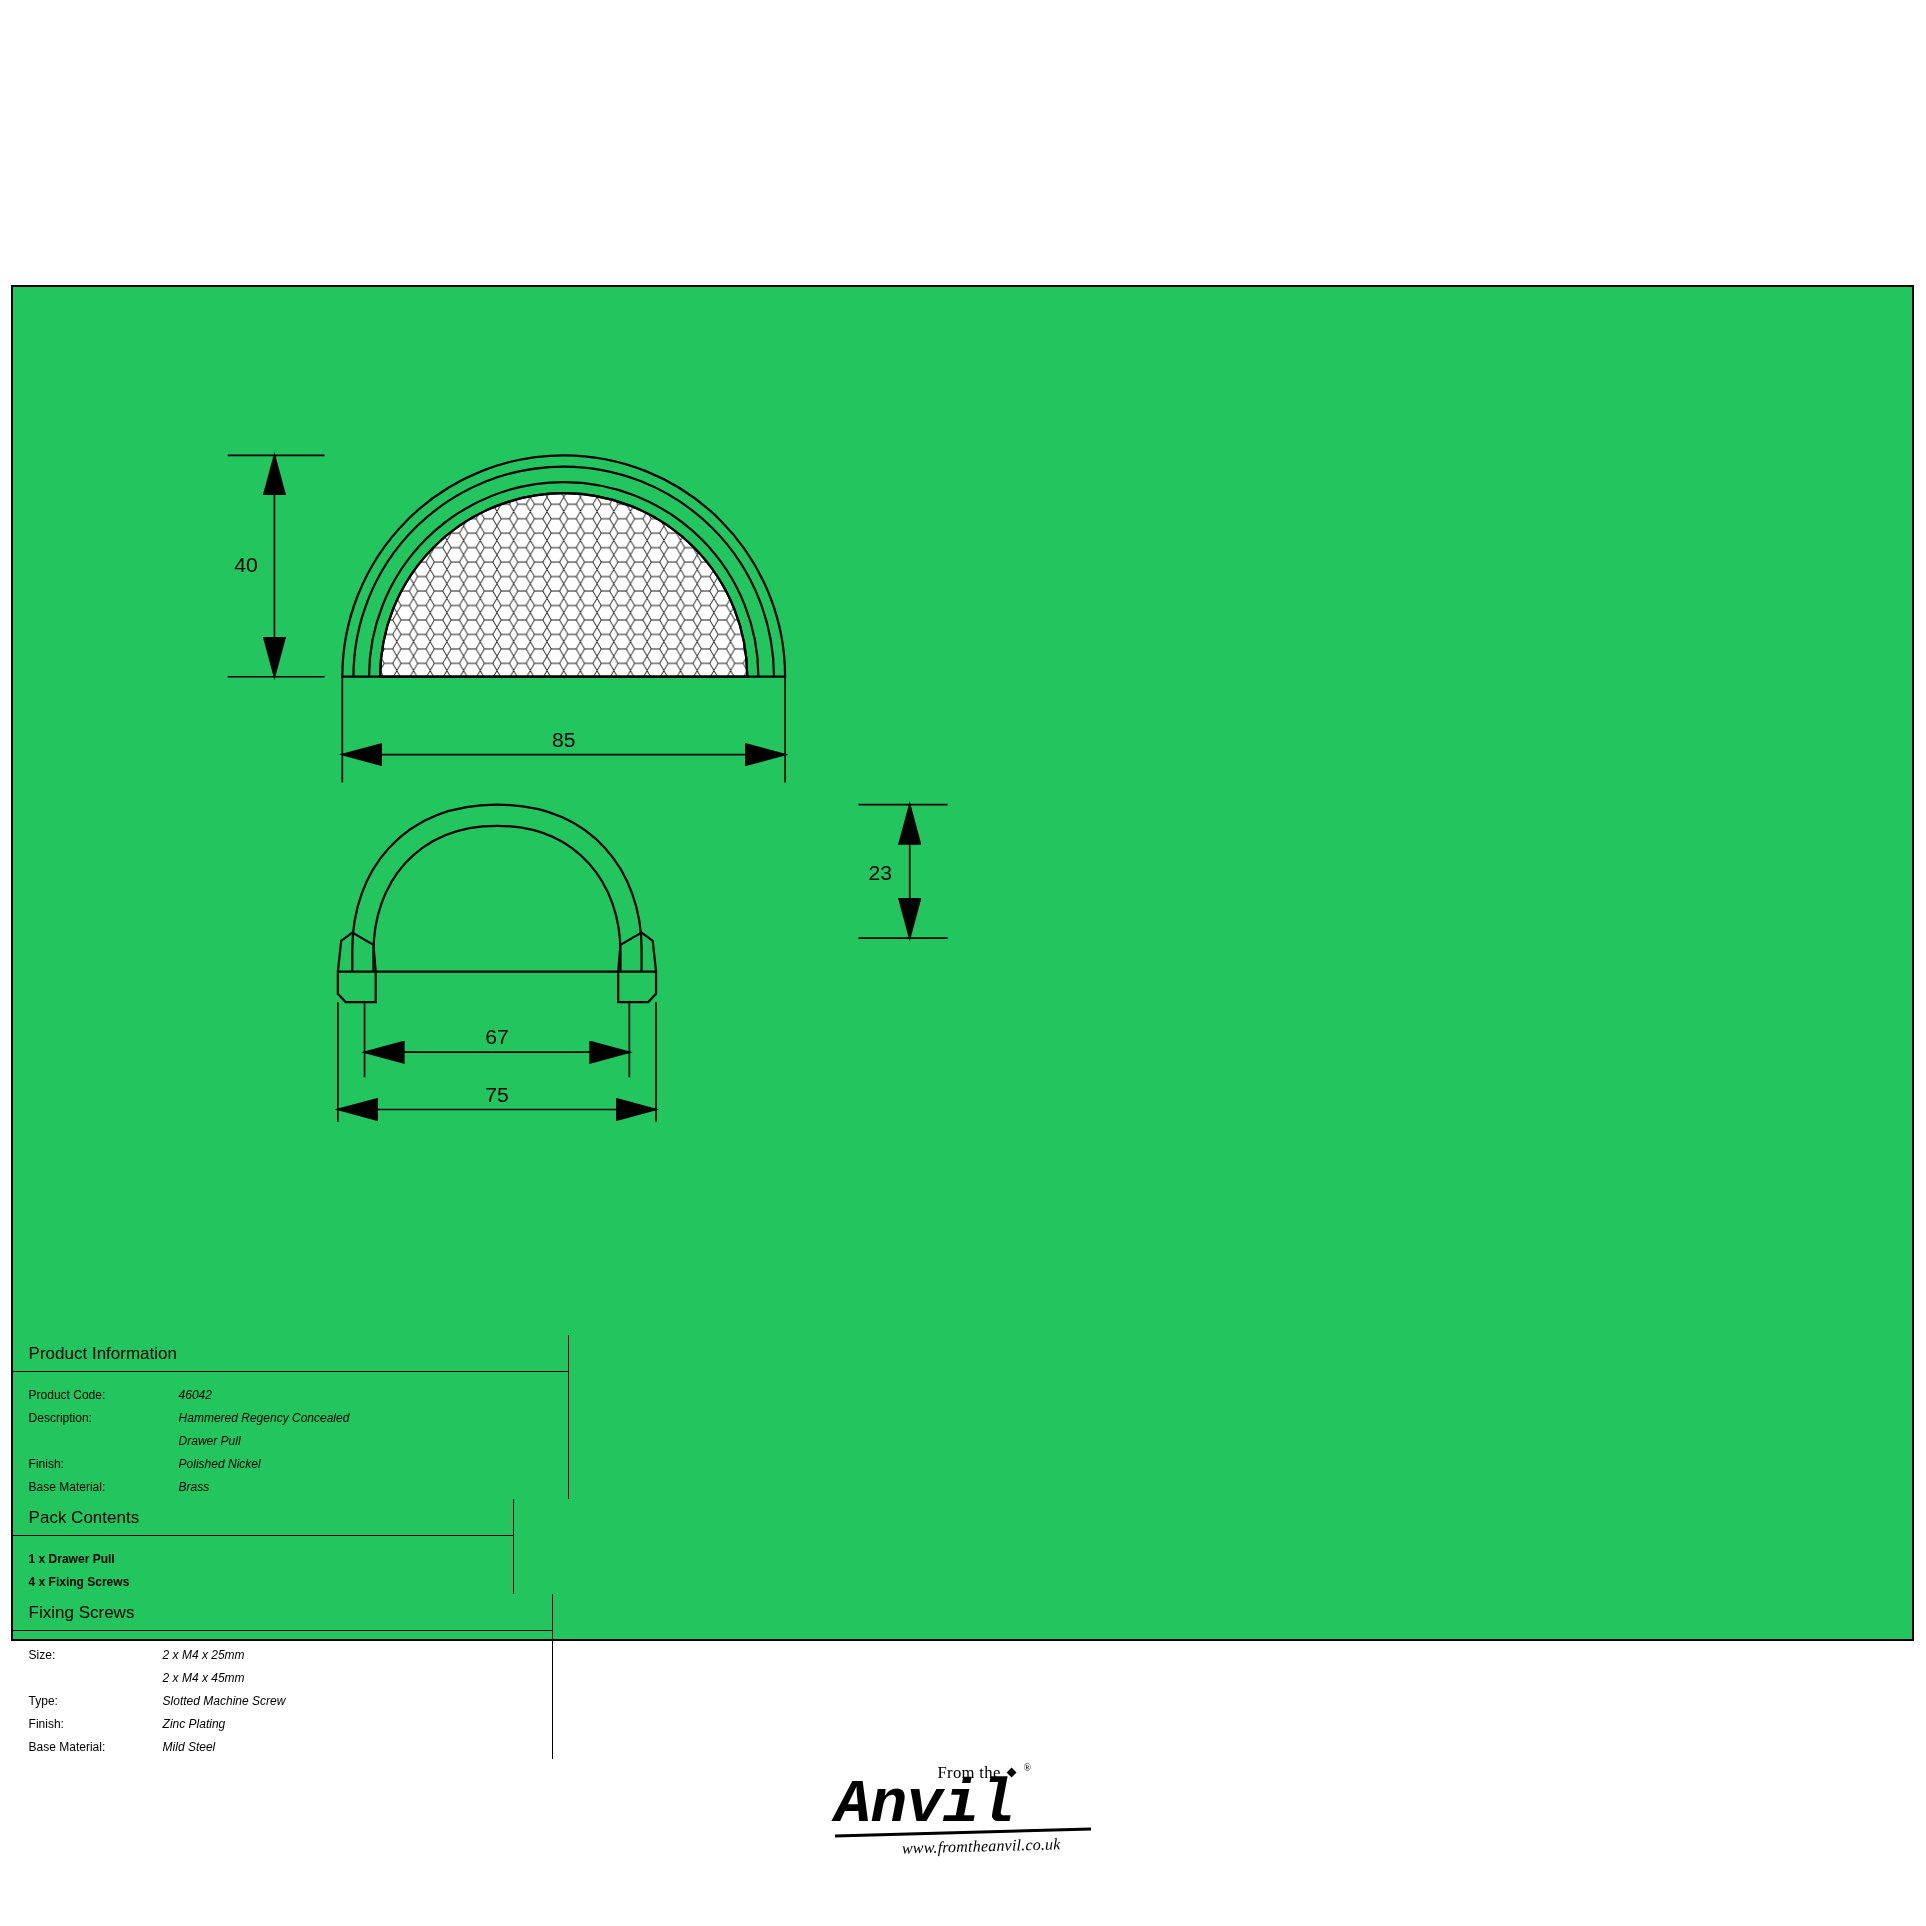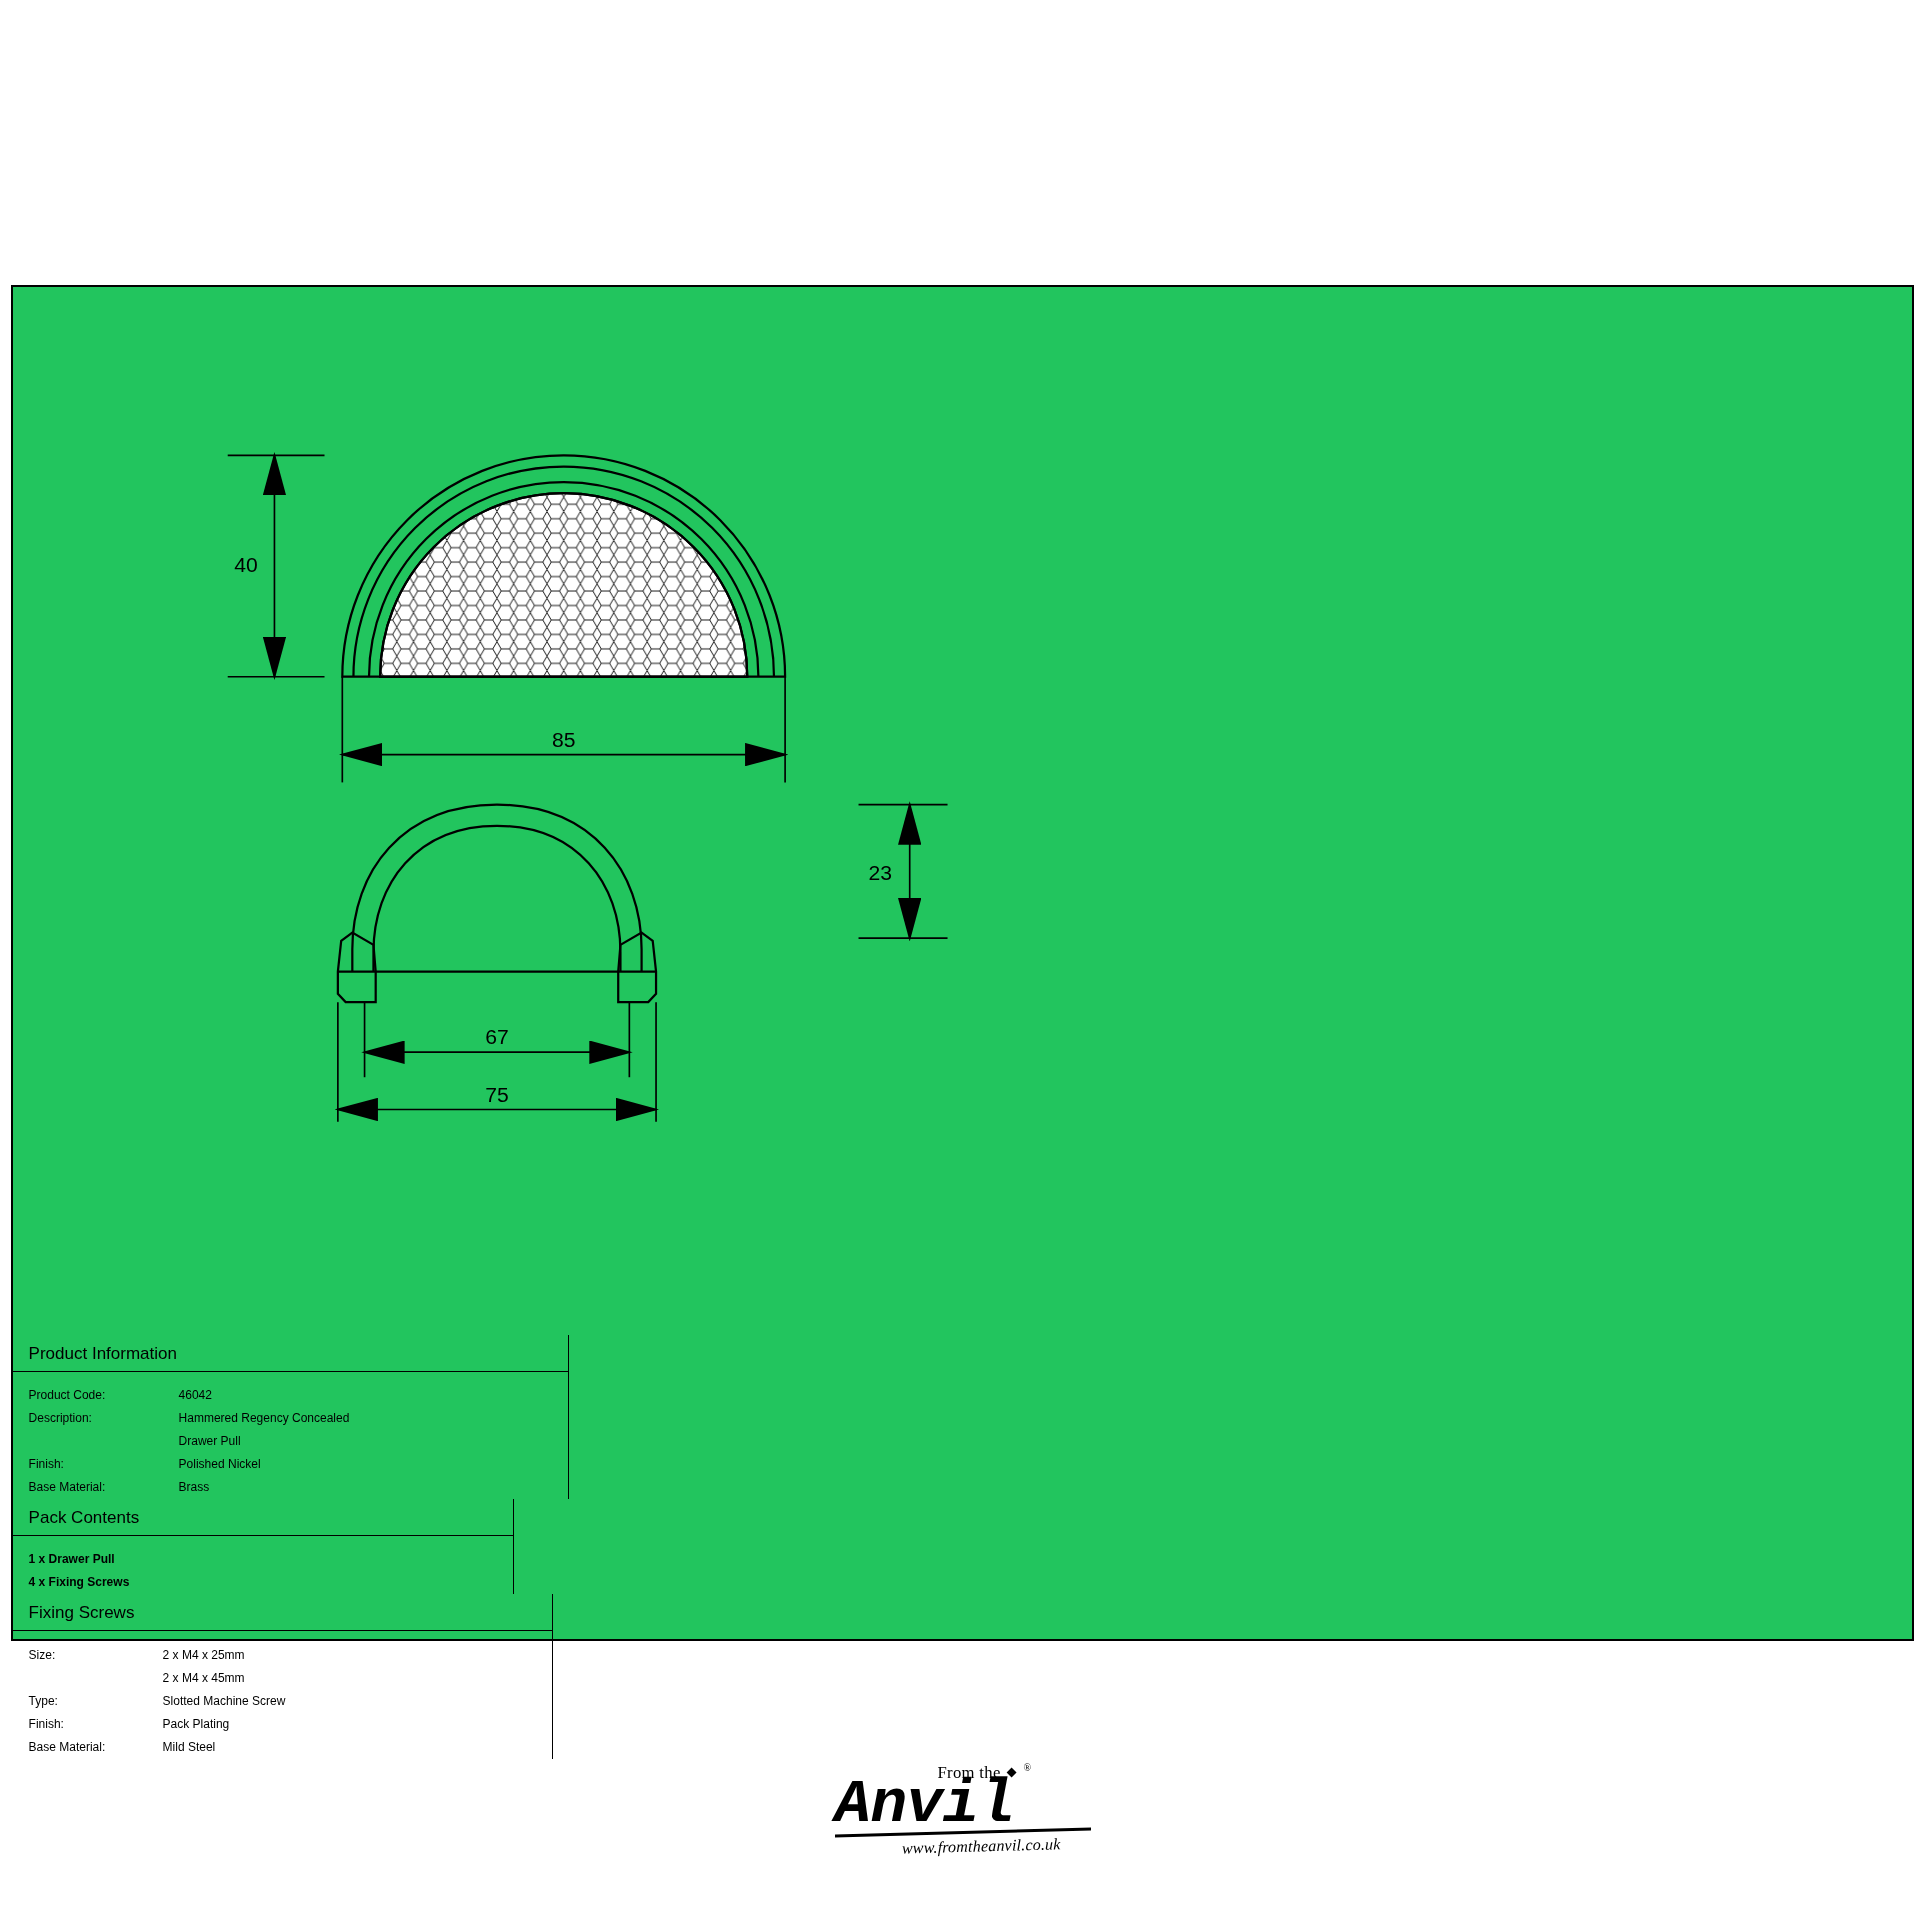--- a/index.html
+++ b/index.html
@@ -85,21 +85,21 @@
   }
   .col-body {
     padding: 12.2px 0 0 15.6px;
     font-size: 12px;
     line-height: 23px;
   }
   .kv {
     display: flex;
   }
   .kv .k { width: 150px; flex: 0 0 150px; }
-  .kv .v { flex: 1; }
+  .kv .v { flex: 1; font-style: italic; }
   .kv.screws .k { width: 134px; flex: 0 0 134px; }
   .plain-line { line-height: 23px; font-weight: bold; }
 
   
   .logo {
     display: flex;
     align-items: center;
     justify-content: center;
   }
   .logo-inner {
@@ -304,21 +304,21 @@
           <div class="kv screws">
             <span class="k"></span>
             <span class="v">2 x M4 x 45mm</span>
           </div>
           <div class="kv screws">
             <span class="k">Type:</span>
             <span class="v">Slotted Machine Screw</span>
           </div>
           <div class="kv screws">
             <span class="k">Finish:</span>
-            <span class="v">Pack Plating</span>
+            <span class="v">Zinc Plating</span>
           </div>
           <div class="kv screws">
             <span class="k">Base Material:</span>
             <span class="v">Mild Steel</span>
           </div>
         </div>
       </div>
 
       <div class="col logo">
         <div class="logo-inner">

